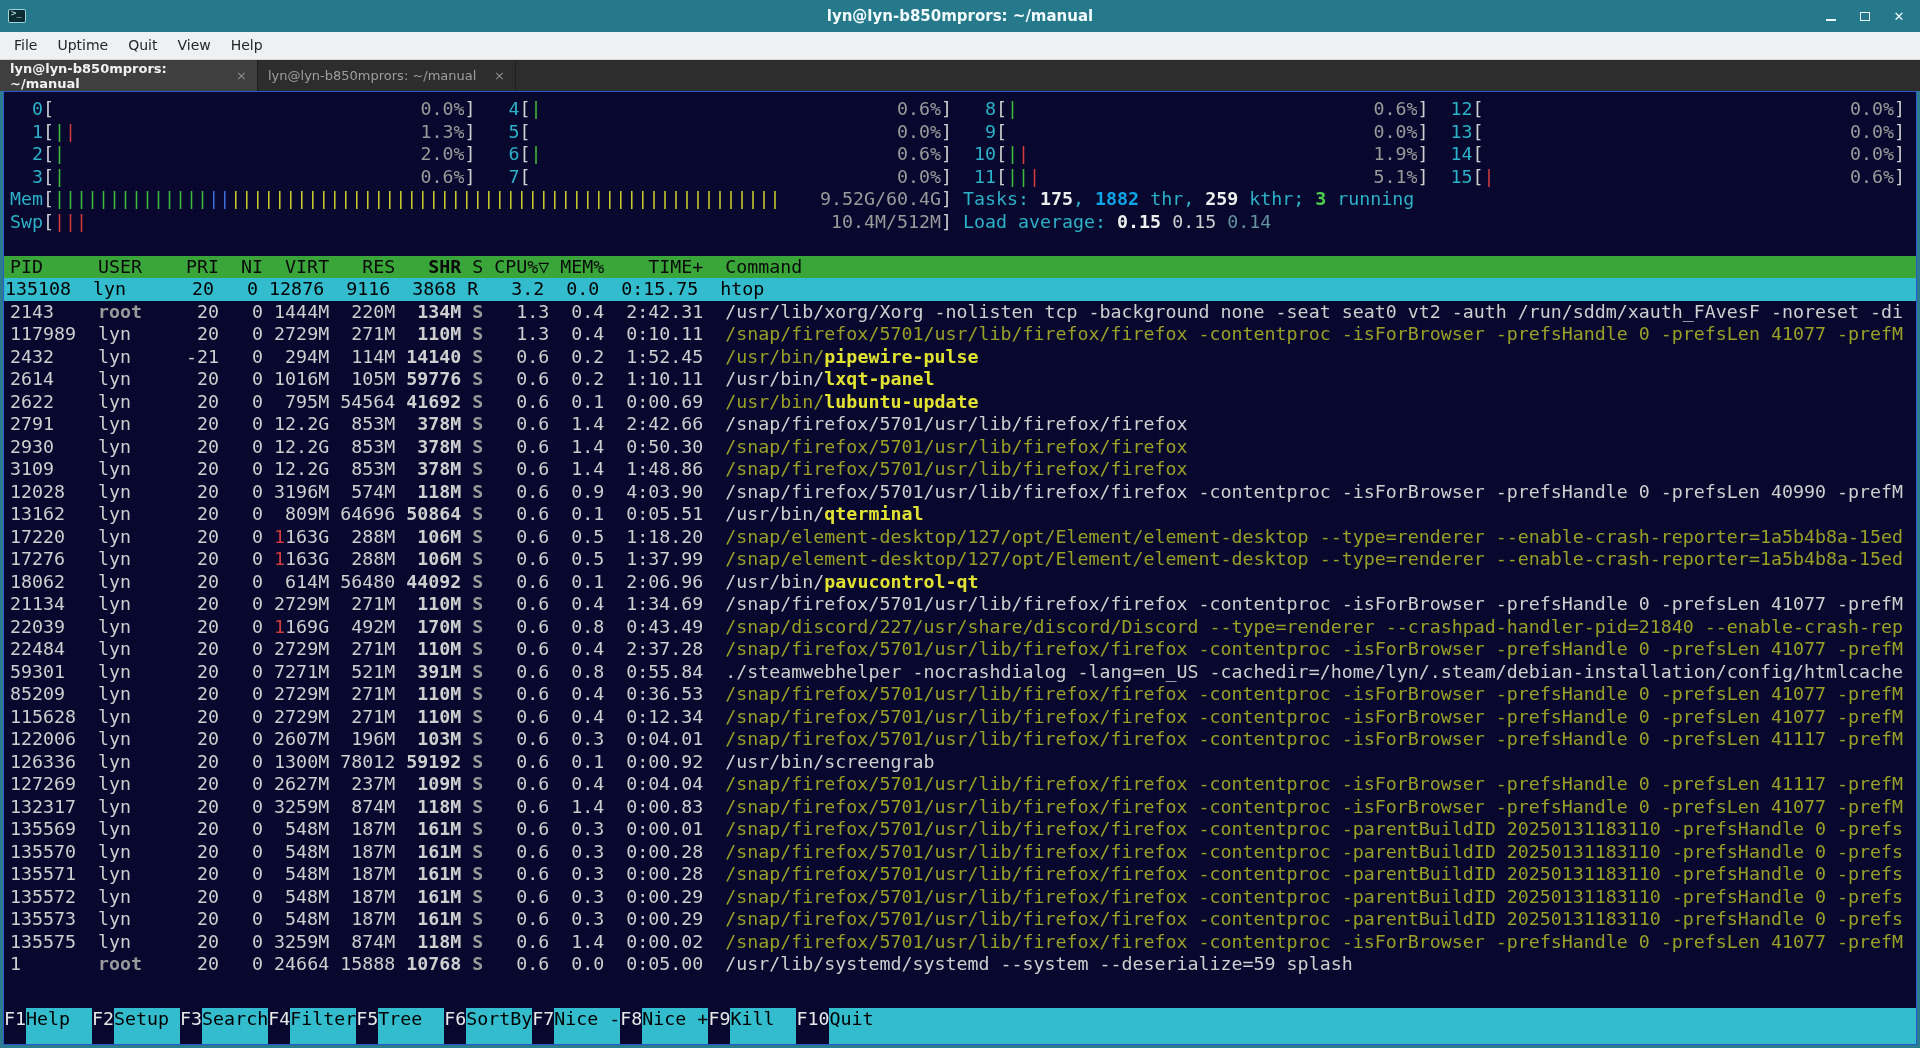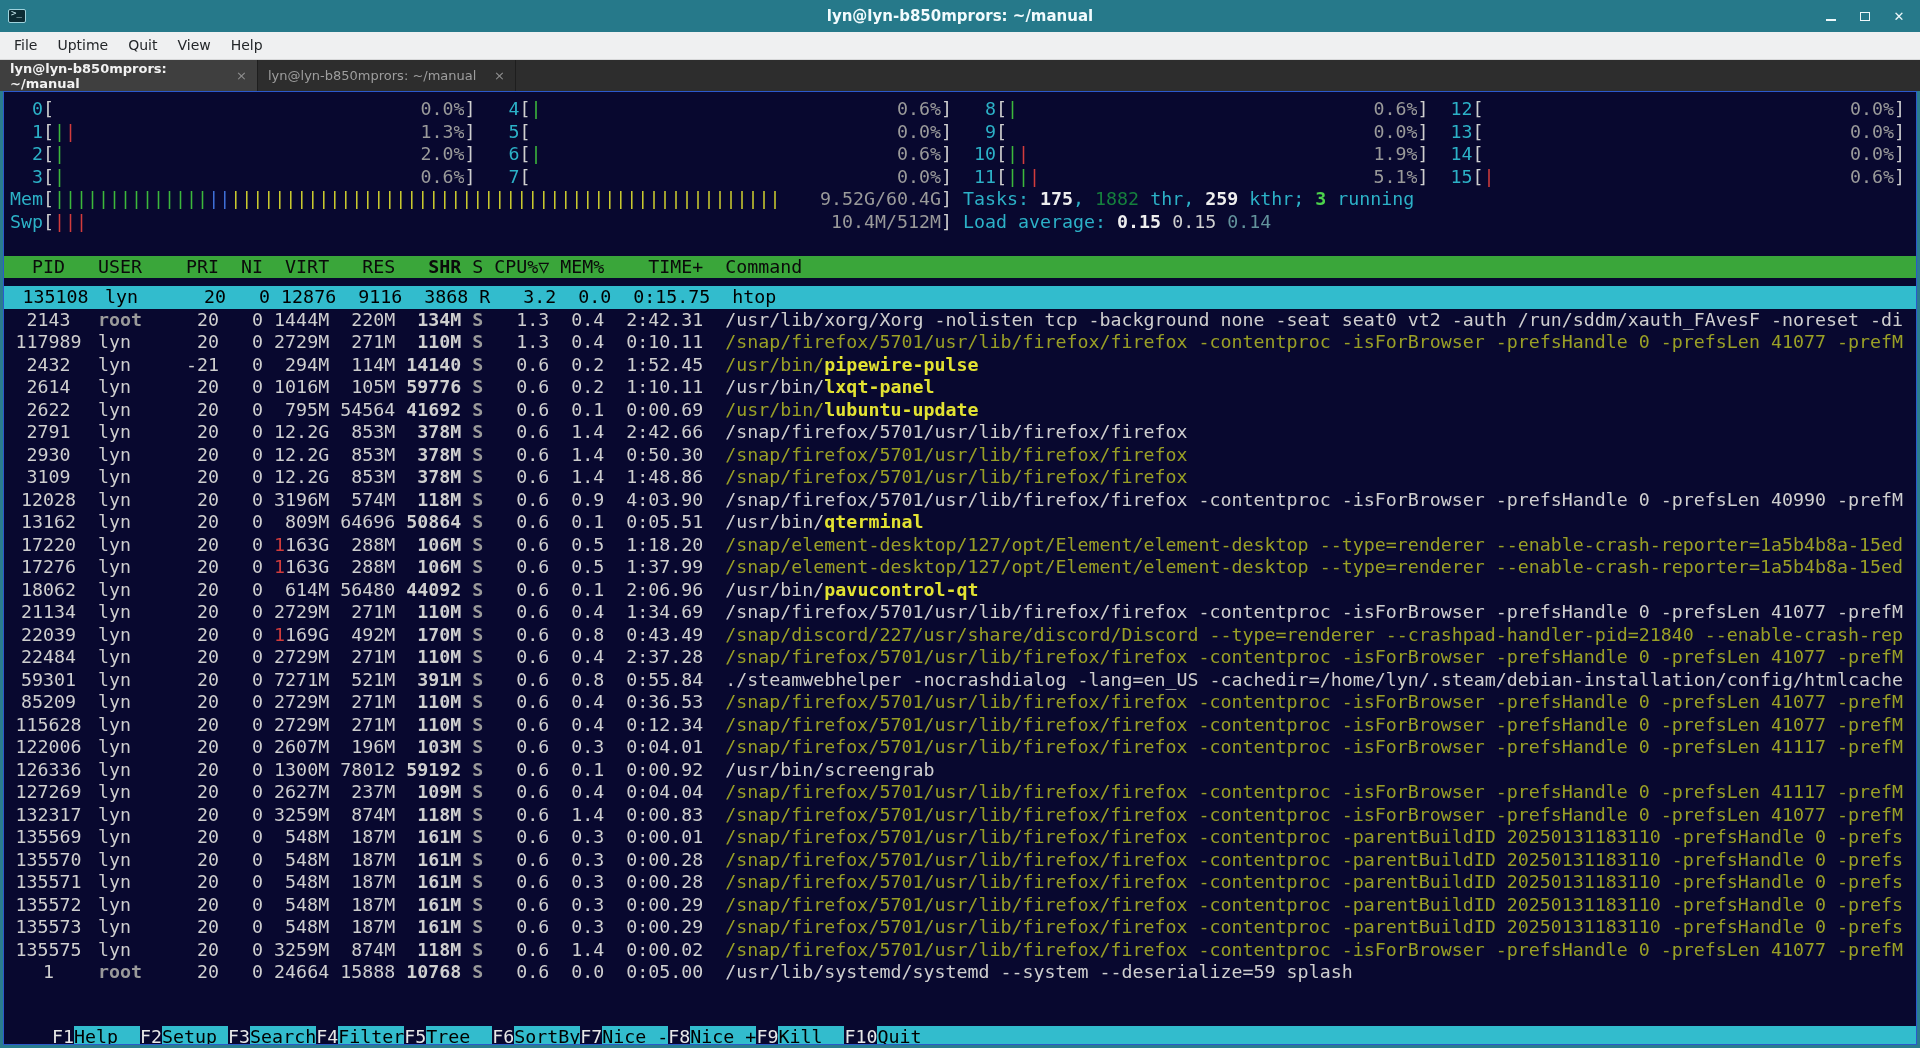--- a/index.html
+++ b/index.html
@@ -44,52 +44,52 @@
   .mbar { flex:1; position:relative; overflow:hidden; }
   .mticks { position:absolute; left:0; top:0; }
   .mval { position:absolute; right:0; top:0; color:#9a9a9a; }
   .tk-g { color:#3cb83c; } .tk-r { color:#d23c3c; } .tk-b { color:#3f6fd8; } .tk-y { color:#c9c92e; }
 
   .t-cyan   { color:#2cb1c7; }
   .t-cyanb  { color:#49e0f2; font-weight:700; }
   .t-whiteb { color:#eeeeee; font-weight:700; }
   .t-white  { color:#cfcfcf; }
   .t-dimcyan{ color:#63939c; }
-  .t-yellowb{ color:#15803d; font-weight:400;margin-top:27px; }
+  .t-yellowb{ color:#0ea5e9; font-weight:700;margin-top:27px; }
   .t-greenb { color:#4cd34c; font-weight:700; }
   .t-fg   { color:#cfcfcf; }
   .t-th   { color:#9aa026; }
   .t-base { color:#e2e232; font-weight:700; }
   .t-red  { color:#d23c3c; }
 
   .blankline { height:22.5px; }
   .stabs { height:22.5px; }
   .stab-main { font-weight:700; color:#d9d9d9; margin-left:1ch; }
   .stab-io { background:#2626a8; color:#41d7ea; padding:0 0.5ch; margin-left:1ch; }
 
   .phead { display:flex; background:#3aa63a; color:#0b0b0b; height:22.5px; margin-left:-6px; padding-left:6px; }
   .prow  { display:flex; height:22.5px; }
-  .prow.sel { background:#32bccd; margin-left:-6px; padding-left:13px;margin-top:8px; }
+  .prow.sel { background:#32bccd; margin-left:-6px; padding-left:1px; }
   .prow.sel span { color:#000 !important; font-weight:400 !important; }
 
-  .f-pid  { width:7ch;  text-align:center; flex:none; }
+  .f-pid  { width:7ch;  text-align:left; flex:none; }
   .f-user { width:8ch;  margin-left:1ch; text-align:left; flex:none; }
   .f-pri  { width:3ch;  text-align:right; flex:none; }
   .f-ni   { width:4ch;  text-align:right; flex:none; }
   .f-virt { width:6ch;  text-align:right; flex:none; }
   .f-res  { width:6ch;  text-align:right; flex:none; }
   .f-shr  { width:6ch;  text-align:right; flex:none;font-weight:bold; }
   .f-s    { width:2ch;  text-align:right; flex:none; }
   .f-cpu  { width:6ch;  text-align:right; flex:none; }
   .f-mem  { width:5ch;  text-align:right; flex:none; }
   .f-time { width:9ch;  text-align:right; flex:none; }
   .f-cmd  { flex:1; margin-left:2ch; overflow:hidden; text-align:left; }
   .dim { color:#9a9a9a;font-weight:bold; }
 
-  .fnbar { position:absolute; left:0; right:0; bottom:0; height:18px; display:flex;padding-left:48px; }
+  .fnbar { position:absolute; left:0; right:0; bottom:0; height:36px; display:flex; }
   .fk { color:#e8e8e8; flex:none; }
   .fl { background:#32bccd; color:#000; width:6ch; flex:none; }
   .ffill { flex:1; background:#32bccd; }
 </style>
 </head>
 <body>
 
 <div class="window">
 
   <div class="titlebar">

